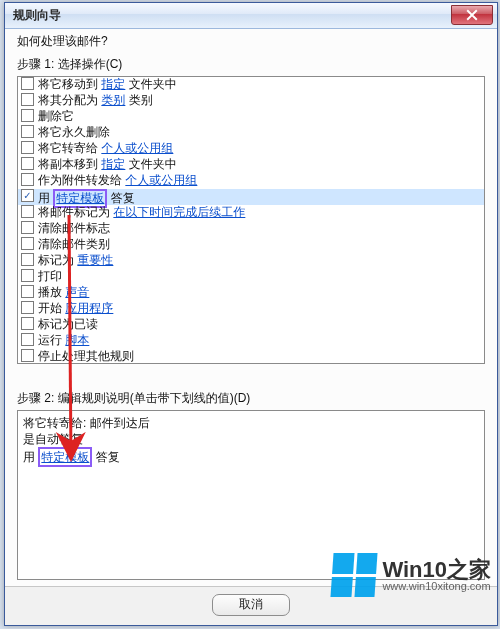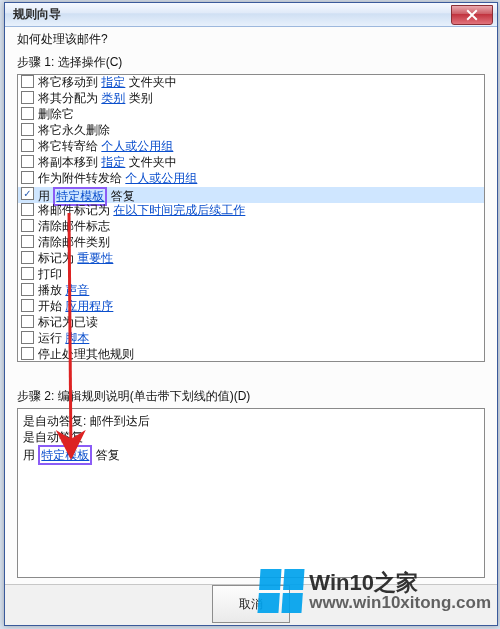--- a/index.html
+++ b/index.html
@@ -111,51 +111,51 @@
     border-top: 1px solid #c7c7c7;
     background: #f1f1f1;
     display:flex;
     align-items:center;
     justify-content:center;
     gap: 10px;
     padding-bottom: 2px;
   }
   .btn {
     min-width: 78px;
-    height: 38px;
+    height: 22px;
     background: linear-gradient(#fdfdfd,#eaeaea);
     border:1px solid #8d8d8d;
-    border-radius:0;
+    border-radius:7px;
     font: inherit;
     color:#222;
     padding: 0 12px;
     cursor: pointer;
   }
   
   .watermark {
     position:absolute;
     right: 6px;
-    bottom: 12px;
+    bottom: 28px;
     display:flex;
     align-items:center;
     gap: 6px;
     opacity: 0.92;
   }
   .winlogo {
     width: 44px; height: 44px;
     display:grid;
     grid-template-columns: 1fr 1fr;
     grid-template-rows: 1fr 1fr;
     gap: 3px;
     transform: skewX(-4deg);
   }
   .winlogo div { background:#00a2ed; }
   .wm-text { display:flex; flex-direction:column; line-height:1.05; }
   .wm-big { font-size: 22px; font-weight:bold; color:#222; }
-  .wm-small { font-size: 17px; color:#555;font-weight:bold; }
+  .wm-small { font-size: 11px; color:#555; }
 </style>
 </head>
 <body>
 
 <div class="window">
   <div class="titlebar">
     <span class="titletext">规则向导</span>
     <div class="close-btn">
       <svg viewBox="0 0 10 10">
           <path d="M1 1 L9 9 M9 1 L1 9" stroke="#fff" stroke-width="1.6"></path>
@@ -238,21 +238,21 @@
         </div>
         <div class="row">
           <span class="chk"></span>
           <span class="row-text"><span>停止处理其他规则</span><span></span></span>
         </div>
       </div>
 
     <div class="step2">
       <div class="step-label">步骤 2: 编辑规则说明(单击带下划线的值)(D)</div>
       <div class="descbox">
-        <div class="desc-line">是自动答复: 邮件到达后</div>
+        <div class="desc-line">将它转寄给: 邮件到达后</div>
         <div class="desc-line">是自动答复</div>
         <div class="desc-line">
           <span>用 </span><span class="redbox"><span class="lnk">特定模板</span></span><span> 答复</span>
         </div>
       </div>
     </div>
 
     <svg class="arrow-svg" width="120" height="280">
       <defs>
         <marker id="ah" markerWidth="12" markerHeight="12" refX="9" refY="5" orient="auto">

